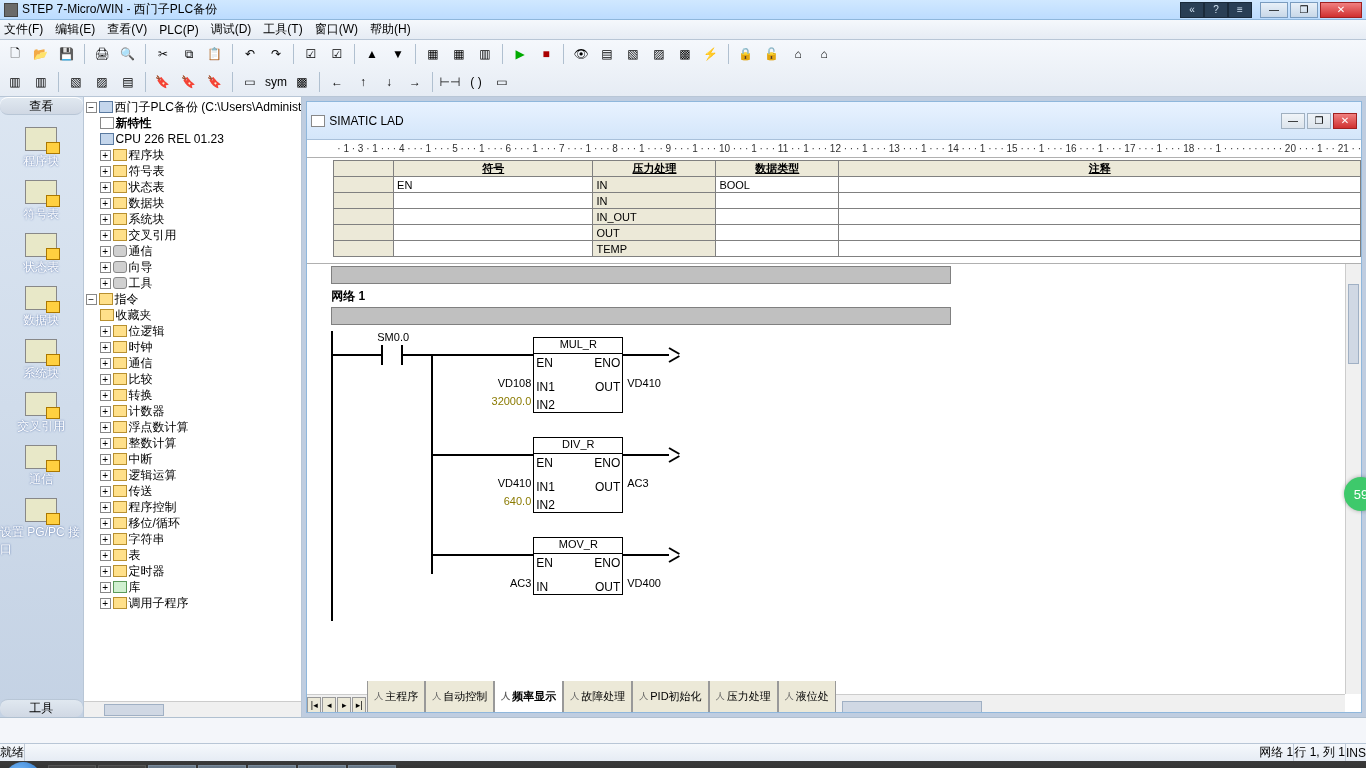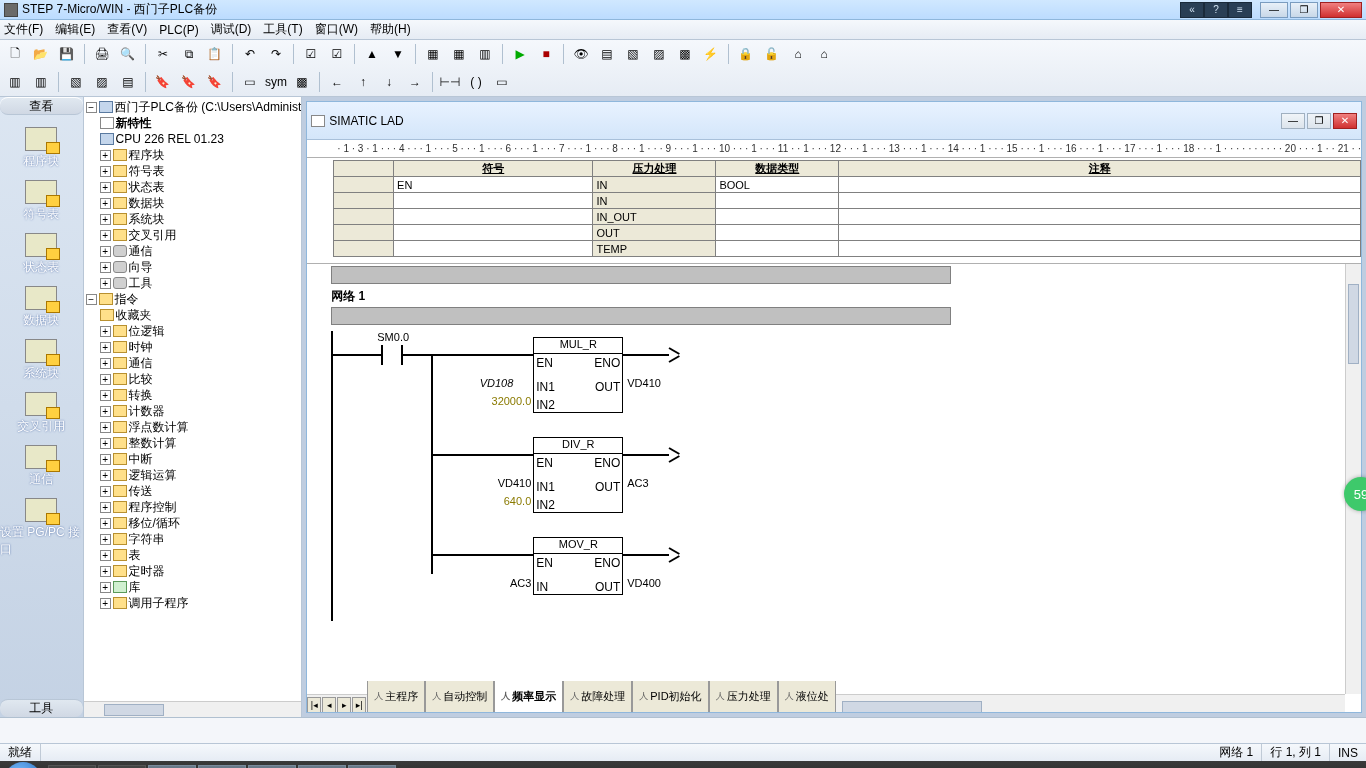--- a/index.html
+++ b/index.html
@@ -98,21 +98,21 @@
 .eno-stub { position: absolute; width: 46px; height: 2px; background: #000; }
 .eno-term { position: absolute; width: 12px; height: 16px; }
 .eno-term::before { content: ""; position: absolute; left: 0; top: 0; width: 12px; height: 2px; background: #000; transform: rotate(30deg); transform-origin: left center; }
 .eno-term::after  { content: ""; position: absolute; left: 0; top: 14px; width: 12px; height: 2px; background: #000; transform: rotate(-30deg); transform-origin: left center; }
 
 .badge59 { position: absolute; right: -12px; top: 380px; width: 34px; height: 34px; border-radius: 17px; background: #3ec96b; color: #fff; display: flex; align-items: center; justify-content: center; font-size: 13px; box-shadow: 0 0 4px rgba(0,0,0,.3); }
 
 
 .botpane { height: 26px; border-top: 1px solid #b0c0d0; background: #f4f6fa; }
 .statusbar { height: 18px; background: linear-gradient(#f5f8fc,#e6ecf4); border-top: 1px solid #b8c6d6; display: flex; align-items: center; font-size: 11px; }
-.statusbar .sseg { padding: 0 8px; border-right: 1px solid #c0cad6; height: 100%; display: flex; align-items: center; }
+.statusbar .sseg { padding: 0 0; border-right: 1px solid #c0cad6; height: 100%; display: flex; align-items: center; }
 .statusbar .fill { flex: 1; }
 
 
 .taskbar { height: 40px; background: linear-gradient(#3a3a3a,#1a1a1a); display: flex; align-items: center; padding: 0 4px; color: #fff; }
 .taskbar .start { width: 38px; height: 38px; border-radius: 19px; background: radial-gradient(circle at 40% 35%, #7cc0ff, #1a5fb4); margin-right: 6px; position: relative; }
 .taskbar .start::after { content: ""; position: absolute; inset: 8px; background:
   linear-gradient(#e33, #e33) 0 0/45% 45% no-repeat,
   linear-gradient(#4c4, #4c4) 55% 0/45% 45% no-repeat,
   linear-gradient(#48f, #48f) 0 55%/45% 45% no-repeat,
   linear-gradient(#fc4, #fc4) 55% 55%/45% 45% no-repeat; }
@@ -511,21 +511,21 @@
               </div>
             <div class="row" style="margin-top:6px">
                 <span>IN1</span>
                 <span>OUT</span>
               </div>
             <div class="row">
                 <span>IN2</span>
                 <span></span>
               </div>
           </div>
-          <div class="pin" style="left:124px; top:46px; width:58px;font-style:italic;">VD108</div>
+          <div class="pin" style="left:142px; top:46px; width:58px;">VD108</div>
           <div class="pin num" style="left:142px; top:64px; width:58px;">32000.0</div>
           <div class="outpin" style="left:296px; top:46px;">VD410</div>
           <div class="eno-stub" style="left:292px; top:23px;"></div>
           <div class="eno-term" style="left:338px; top:16px;"></div>
 
           <div class="fblock" style="left:202px; top:106px; height:76px;">
             <div class="fbtitle">DIV_R</div>
             <div class="row">
                 <span>EN</span>
                 <span>ENO</span>

